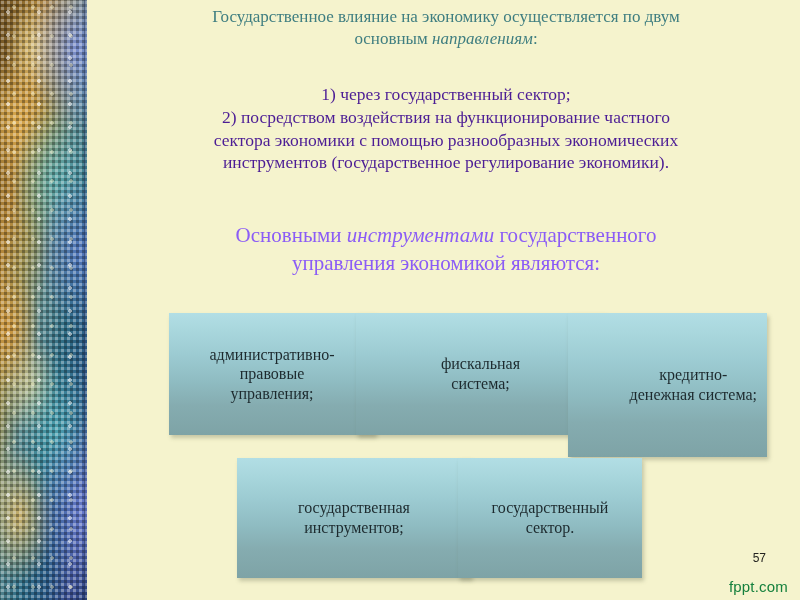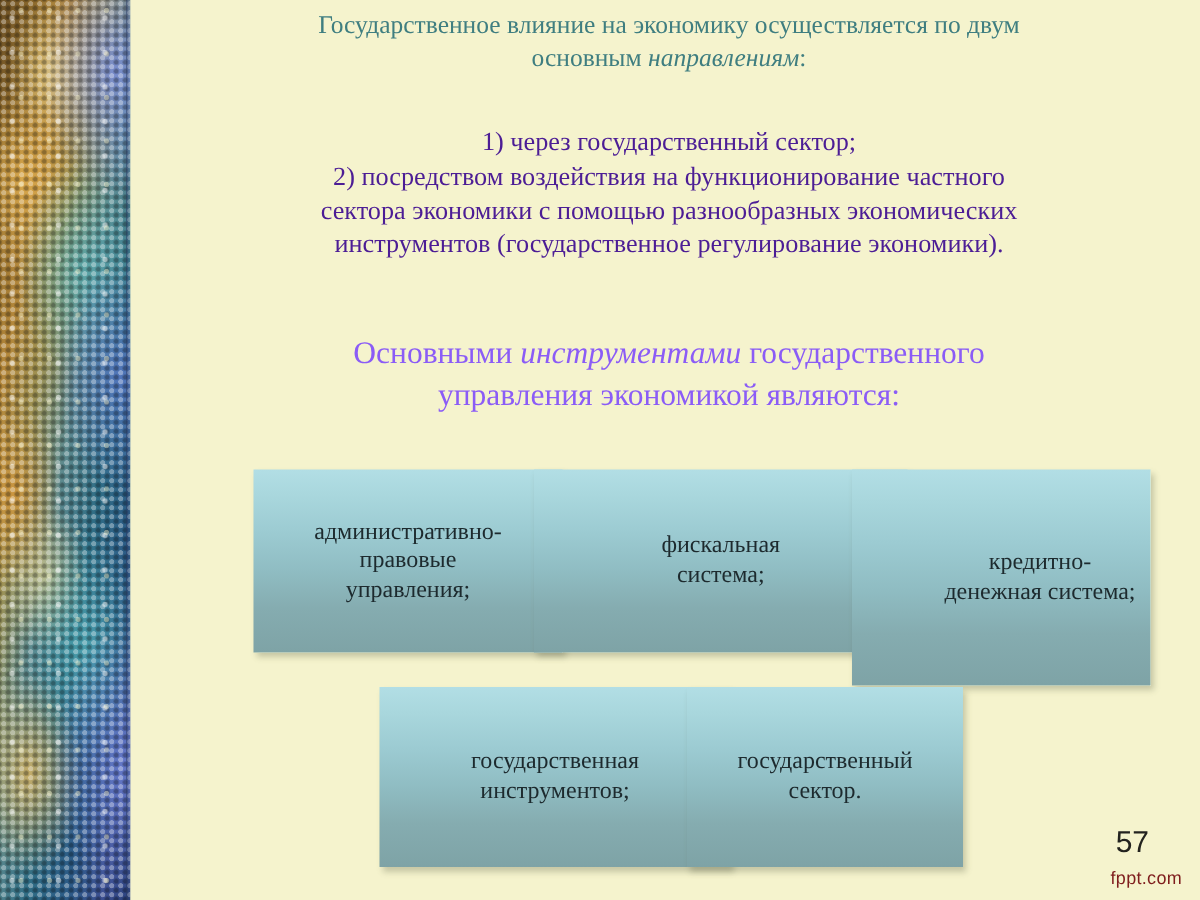--- a/index.html
+++ b/index.html
@@ -160,38 +160,38 @@
     box-shadow: 2px 3px 4px rgba(90,95,70,.30);
   }
   .box .txt { display: block; }
   .box .txt span { display: block; }
 
   
   .box-admin    { left: 37px;  top: 313px; width: 206px; height: 122px; margin-left: 45px; }
   .box-fiscal   { left: 259px; top: 313px; width: 249px; height: 122px; margin-left: 10px; }
   .box-credit   { left: 481px; top: 313px; width: 199px; height: 144px; justify-content: flex-end; }
   
-  .box-property { left: 150px; top: 458px; width: 234px; height: 120px; margin-left: 16px; }
+  .box-property { left: 150px; top: 458px; width: 234px; height: 120px; }
   .box-order    { left: 371px; top: 458px; width: 184px; height: 120px; }
 
   
   .page-number {
     position: absolute;
     right: 34px;
     top: 551px;
     color: #23231f;
-    font-size: 20px;
+    font-size: 12px;
     font-family: "Liberation Sans", sans-serif;
   }
   .watermark {
     position: absolute;
     right: 12px;
     top: 578px;
-    color: #7f1d1d;
-    font-size: 12px;
+    color: #15803d;
+    font-size: 15px;
     font-family: "Liberation Sans", sans-serif;
     letter-spacing: .2px;
   }
 </style>
 </head>
 <body>
 
 <div class="slide">
 
   <div class="mosaic-strip">

